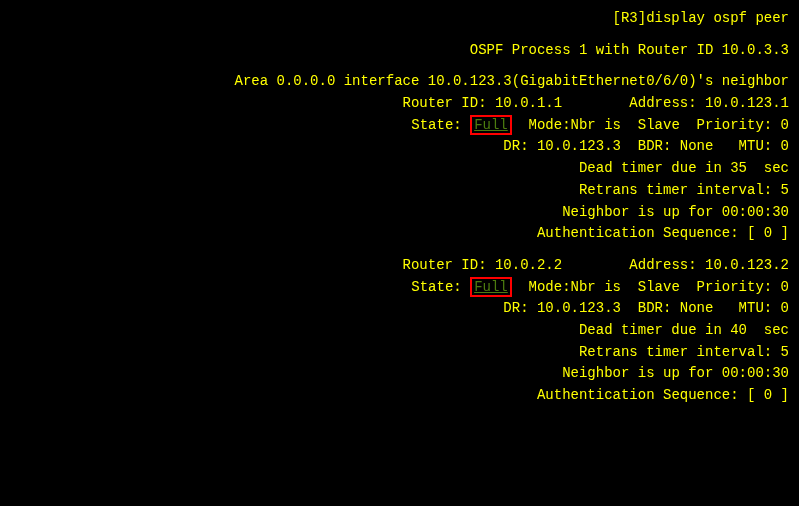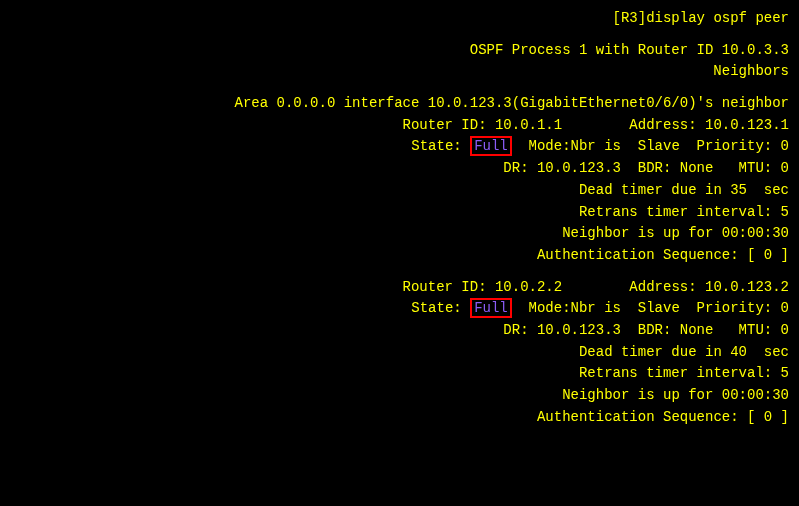--- a/index.html
+++ b/index.html
@@ -24,34 +24,34 @@
       height: 506px;
     }
     .line {
       line-height: 1.55;
       white-space: pre;
     }
     .highlight-box {
       display: inline;
       border: 2px solid #ff0000;
       padding: 0 2px;
-      color: #8b5cf6;
+      color: #4d7c0f;
+      text-decoration: underline;
     }
     .spacer {
       height: 10px;
     }
   </style>
 </head>
 <body>
 
 <div class="terminal">
   <div class="line">[R3]display ospf peer</div>
   <div class="spacer"></div>
   <div class="line">      OSPF Process 1 with Router ID 10.0.3.3</div>
-  <div class="line">          Neighbors</div>
   <div class="spacer"></div>
   <div class="line">Area 0.0.0.0 interface 10.0.123.3(GigabitEthernet0/6/0)'s neighbor</div>
   <div class="line">Router ID: 10.0.1.1        Address: 10.0.123.1</div>
   <div class="line"><span>  State: </span><span class="highlight-box">Full</span><span>  Mode:Nbr is  Slave  Priority: 0</span></div>
   <div class="line">  DR: 10.0.123.3  BDR: None   MTU: 0</div>
   <div class="line">  Dead timer due in 35  sec</div>
   <div class="line">  Retrans timer interval: 5</div>
   <div class="line">  Neighbor is up for 00:00:30</div>
   <div class="line">  Authentication Sequence: [ 0 ]</div>
   <div class="spacer"></div>

